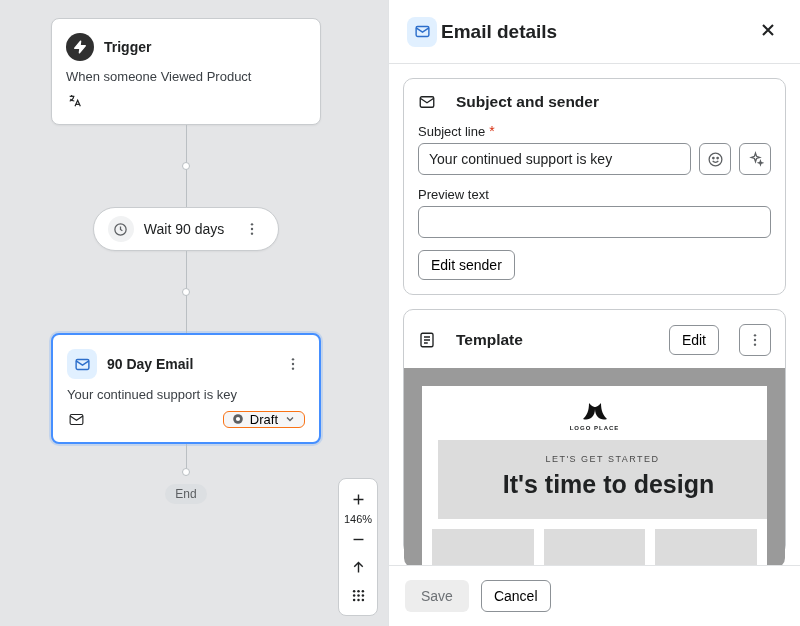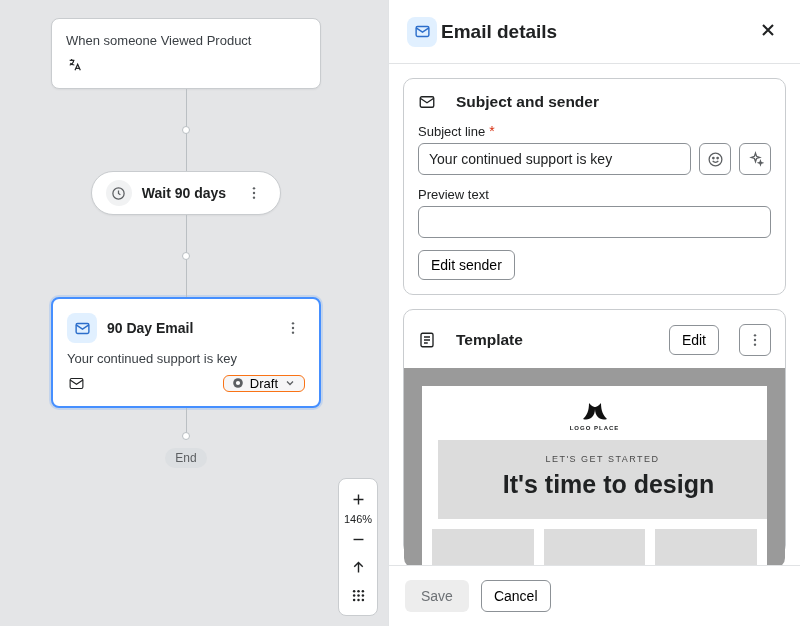--- a/index.html
+++ b/index.html
@@ -74,21 +74,21 @@
     background: #f6f6f7;
   }
   .status-dot-ico { width: 12px; height: 12px; }
   .chevron { width: 12px; height: 12px; }
 
   .pill {
     display: flex; align-items: center; gap: 10px;
     background: #fff; border: 1px solid #c9cccf;
     border-radius: 999px; padding: 8px 14px; box-shadow: 0 1px 2px rgba(0,0,0,0.05);
   }
-  .pill .title { font-weight: 700; font-size: 14px; }
+  .pill .title { font-weight: 400; font-size: 14px; }
   .pill .more-btn { margin-left: 6px; }
   .clock-badge {
     width: 26px; height: 26px; border-radius: 50%;
     background: #f1f2f3; display: flex; align-items: center; justify-content: center;
   }
 
   .end-pill {
     background: #dcdfe2; border-radius: 999px;
     padding: 3px 10px; font-size: 12px; color: #5c5f62;
   }
@@ -189,20 +189,28 @@
   }
 </style>
 </head>
 <body>
 
 <div class="canvas">
 
   <div class="flow">
 
     <div class="card">
+      <div class="card-header">
+        <div class="icon-circle">
+          <svg width="14" height="14" viewBox="0 0 24 24" fill="none" stroke="white" stroke-width="2.5" stroke-linecap="round" stroke-linejoin="round">
+              <polygon points="13 2 3 14 12 14 11 22 21 10 12 10 13 2" fill="white"></polygon>
+            </svg>
+        </div>
+        <div class="title">Trigger</div>
+      </div>
       <div class="card-sub">When someone Viewed Product</div>
       <div class="card-footer">
         <div class="mini-icon">
           <svg width="16" height="16" viewBox="0 0 24 24" fill="none" stroke="#202223" stroke-width="1.8">
               <path d="M4 5h7"></path>
               <path d="M7 3v2"></path>
               <path d="M10 5c0 4-4 7-6 7"></path>
               <path d="M5 9c1.5 2 4 3 6 3"></path>
               <path d="M12 20l4-9 4 9"></path>
               <path d="M13.5 17h5"></path>

